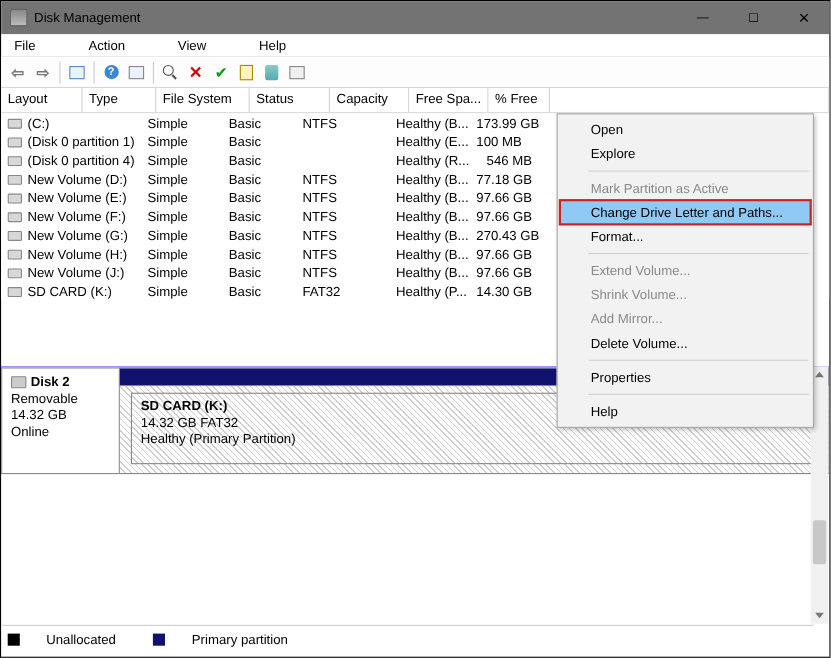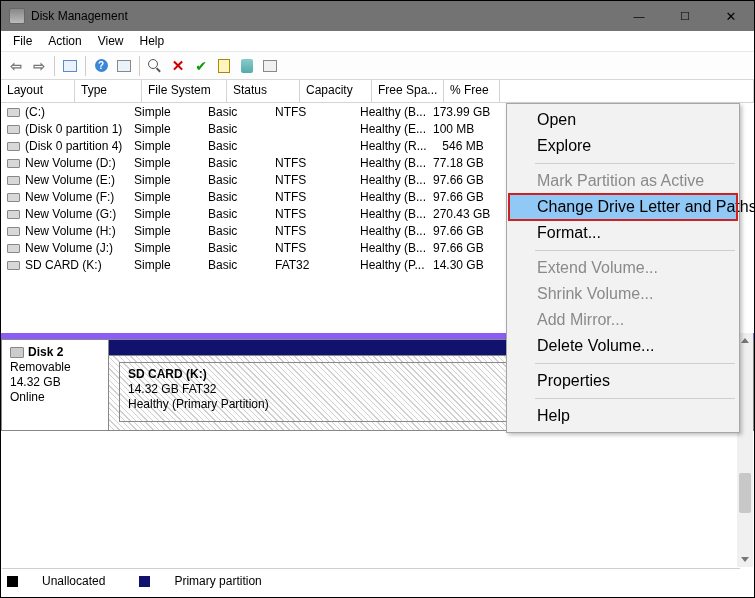--- a/index.html
+++ b/index.html
@@ -39,20 +39,21 @@
     font-size: 11px;
   }
   .win-btn.close { font-size: 13px; }
   
   .menubar {
     height: 21px;
     display: flex;
     align-items: center;
     padding: 0 4px;
     border-bottom: 1px solid #e8e8e8;
+    gap: 32px;
   }
   .menu-item { padding: 2px 8px; cursor: default; }
   
   .toolbar {
     height: 28px;
     display: flex;
     align-items: center;
     padding: 0 4px;
     gap: 1px;
     border-bottom: 1px solid #d8d8d8;
@@ -116,21 +117,21 @@
     background:#d8d8d8;
     border:1px solid #888;
     border-radius:1px;
     margin-right:5px;
     vertical-align:middle;
   }
 
   
   .disk-area {
     margin-top: 60px;
-    border-top: 6px solid #8b5cf6;
+    border-top: 1px solid #8b5cf6;
     padding: 0;
     height: 98px;
     display:flex;
   }
   .disk-area-inner {
     display:flex;
     flex:1;
     position:relative;
   }
   .disk-left {
@@ -211,21 +212,21 @@
 
   
   .ctx-menu {
     position:absolute;
     left:505px; top:102px;
     width:234px;
     background:#f2f2f2;
     border:1px solid #a6a6a6;
     box-shadow: 2px 2px 4px rgba(0,0,0,0.25);
     padding:3px 2px;
-    font-size:16px;
+    font-size:12px;
   }
   .ctx-item {
     padding:4px 14px 4px 28px;
     white-space:nowrap;
   }
   .ctx-item.disabled { color:#8a8a8a; }
   .ctx-item.highlight { background:#90c8f6; }
   .ctx-item.highlight.boxed { outline:2px solid #d02020; outline-offset:-1px; }
   .ctx-sep { height:1px; background:#cfcfcf; margin:4px 2px 4px 26px; }
 </style>

